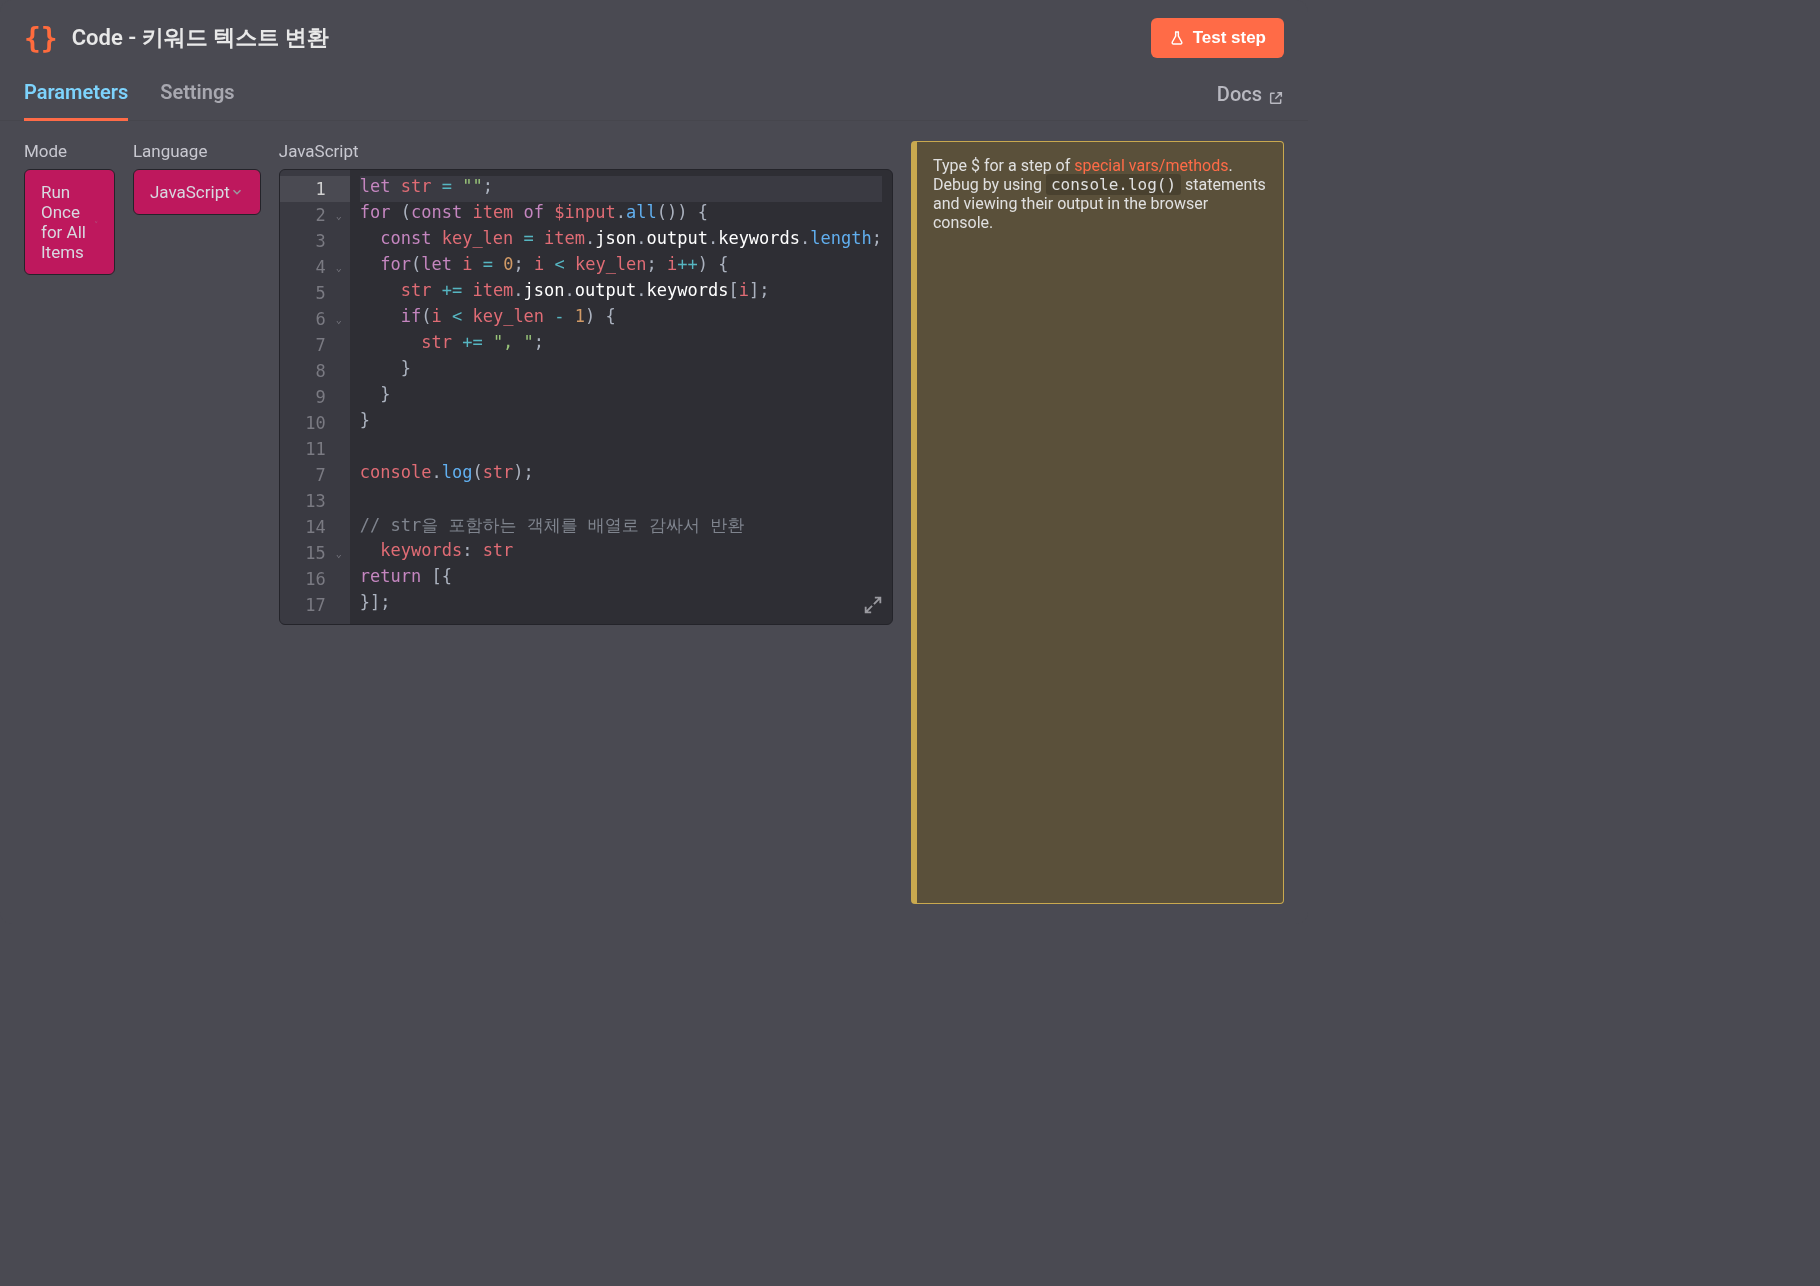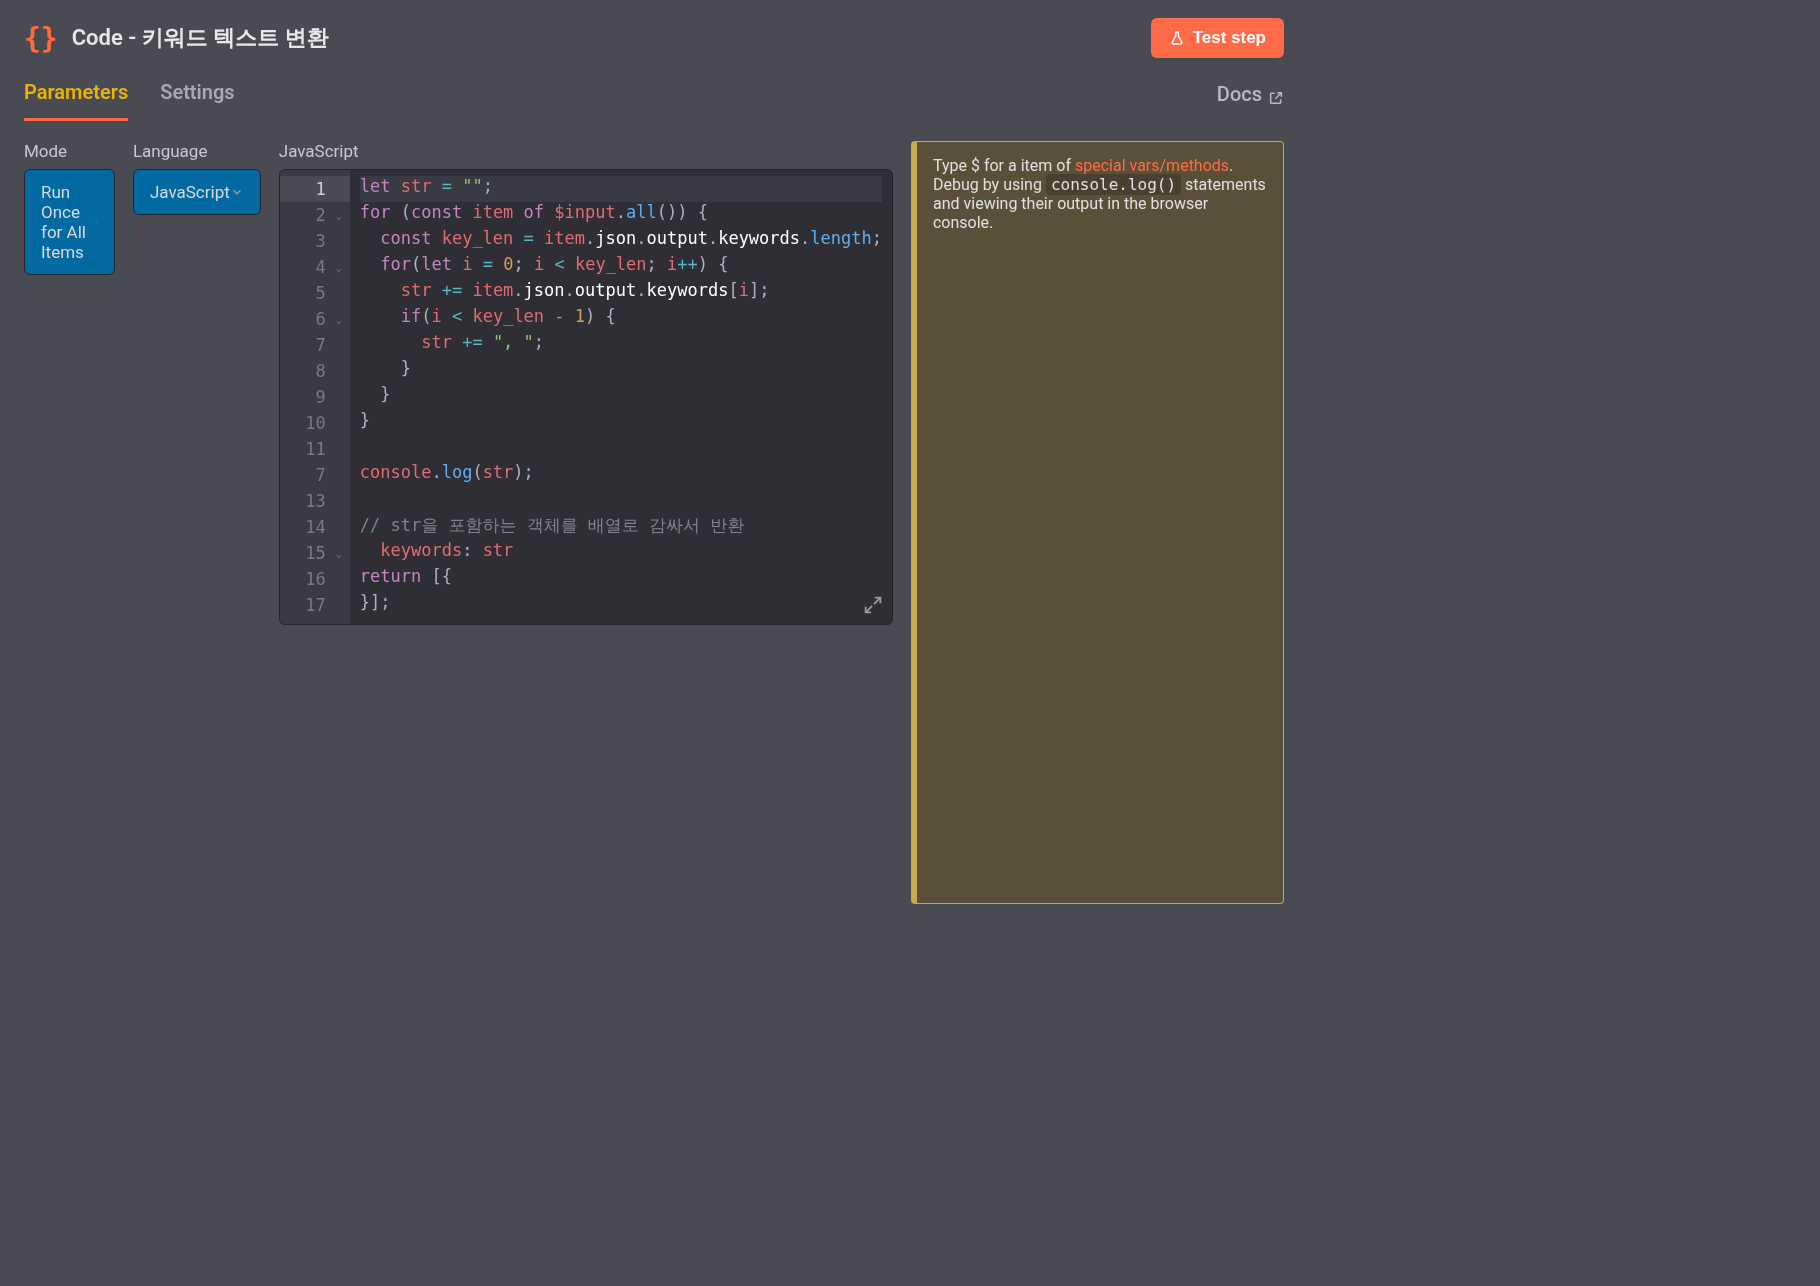--- a/index.html
+++ b/index.html
@@ -58,35 +58,35 @@
   .tabs { display: flex; gap: 32px; }
   .tab {
     padding: 12px 0 14px 0;
     font-size: 20px;
     font-weight: 600;
     color: #a8a8b0;
     cursor: pointer;
     border-bottom: 3px solid transparent;
     margin-bottom: -1px;
   }
-  .tab.active { color: #eab308; border-bottom-color: #ff6b47; }
+  .tab.active { color: #7dd3fc; border-bottom-color: #ff6b47; }
   .docs-link {
     color: #b8b8c0;
     font-size: 20px;
     font-weight: 500;
     display: flex;
     align-items: flex-end;
     gap: 6px;
     cursor: pointer;
   }
   .docs-link svg { width: 16px; height: 16px; }
   .content { padding: 20px 24px; flex: 1; display: flex; flex-direction: row; gap: 18px; }
   .field-label { color: #c8c8d0; font-size: 17px; margin-bottom: 8px; }
   .select {
-    background: #0369a1;
+    background: #be185d;
     border: 1px solid #24242a;
     border-radius: 6px;
     padding: 12px 16px;
     color: #d8d8e0;
     font-size: 17px;
     display: flex;
     justify-content: space-between;
     align-items: center;
     cursor: pointer;
   }
@@ -298,17 +298,17 @@
             <div class="code-line"><span class="kw">return</span> <span class="punc">[</span><span class="punc">{</span></div>
             <div class="code-line"><span class="punc">}</span><span class="punc">]</span><span class="punc">;</span></div>
           </div>
         <svg class="expand-icon" viewBox="0 0 24 24" fill="none" stroke="currentColor" stroke-width="2">
           <path d="M4 14v6h6M20 10V4h-6M4 20l7-7M20 4l-7 7"></path>
         </svg>
       </div>
     </div>
 
     <div class="hint">
-      <span>Type $ for a item of </span><span class="link">special vars/methods</span><span>. Debug by using </span><code>console.log()</code><span> statements and viewing their output in the browser console.</span>
+      <span>Type $ for a step of </span><span class="link">special vars/methods</span><span>. Debug by using </span><code>console.log()</code><span> statements and viewing their output in the browser console.</span>
     </div>
 
   </div>
 </div>
 
 </body></html>

